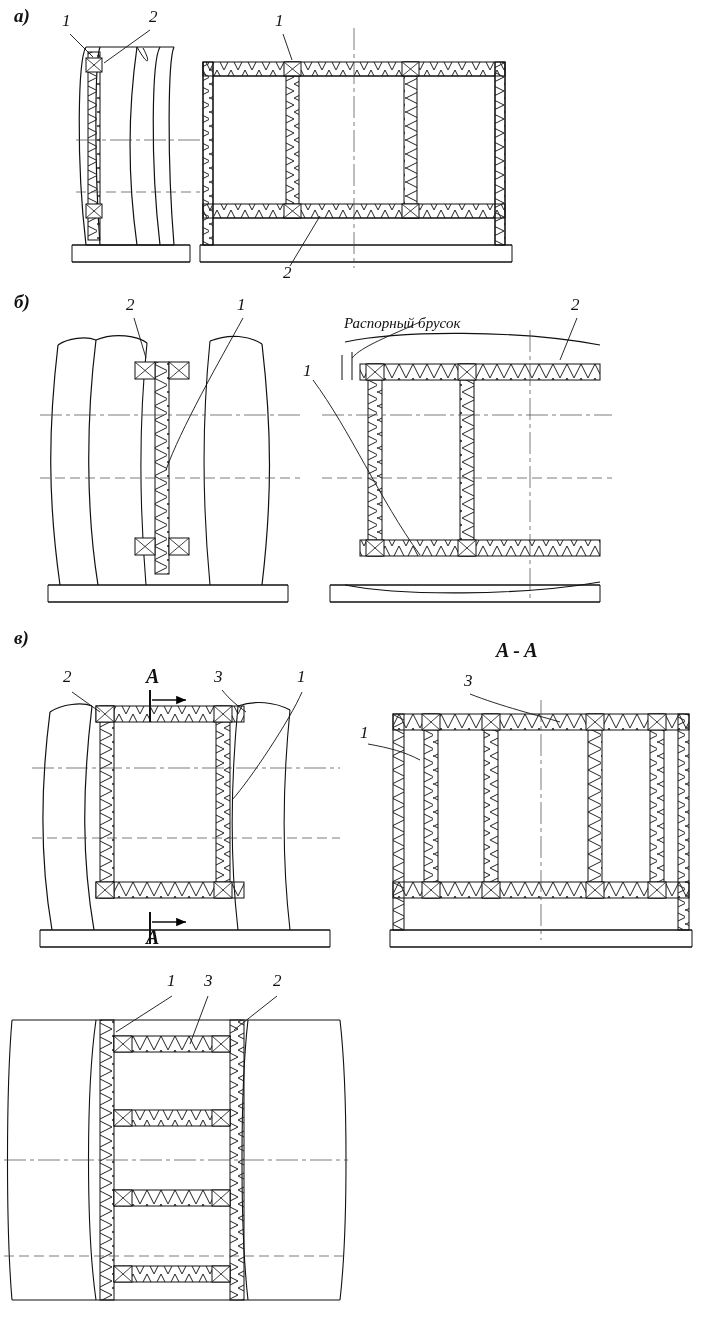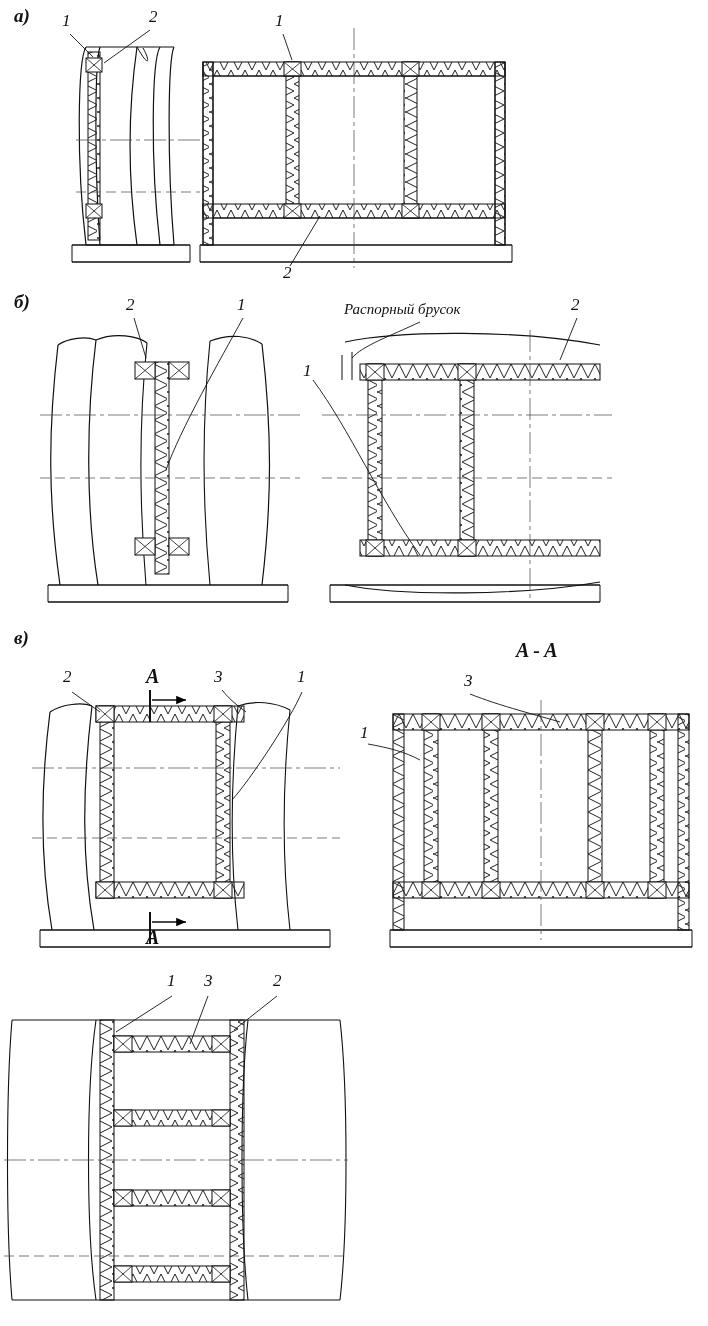--- a/index.html
+++ b/index.html
@@ -338,29 +338,29 @@
   <span class="lbl" style="left:62px; top:12px;">1</span>
   <span class="lbl" style="left:149px; top:8px;">2</span>
   <span class="lbl" style="left:275px; top:12px;">1</span>
   <span class="lbl" style="left:283px; top:264px;">2</span>
 
   <span class="lbl big" style="left:14px; top:292px;">б)</span>
   <span class="lbl" style="left:126px; top:296px;">2</span>
   <span class="lbl" style="left:237px; top:296px;">1</span>
   <span class="lbl" style="left:303px; top:362px;">1</span>
   <span class="lbl" style="left:571px; top:296px;">2</span>
-  <span class="lbl cap" style="left:344px; top:302px;">Распорный брусок</span>
+  <span class="lbl cap" style="left:344px; top:316px;">Распорный брусок</span>
 
   <span class="lbl big" style="left:14px; top:628px;">в)</span>
   <span class="lbl" style="left:63px; top:668px;">2</span>
   <span class="lbl" style="left:214px; top:668px;">3</span>
   <span class="lbl" style="left:297px; top:668px;">1</span>
   <span class="lbl" style="left:464px; top:672px;">3</span>
   <span class="lbl" style="left:360px; top:724px;">1</span>
   <span class="lbl sect" style="left:146px; top:666px;">A</span>
   <span class="lbl sect" style="left:146px; top:927px;">A</span>
-  <span class="lbl sect" style="left:516px; top:640px;font-style:italic;">A - A</span>
+  <span class="lbl sect" style="left:496px; top:640px;font-style:italic;">A - A</span>
 
   <span class="lbl" style="left:167px; top:972px;">1</span>
   <span class="lbl" style="left:204px; top:972px;">3</span>
   <span class="lbl" style="left:273px; top:972px;">2</span>
 
 </div>
 
 </body></html>

